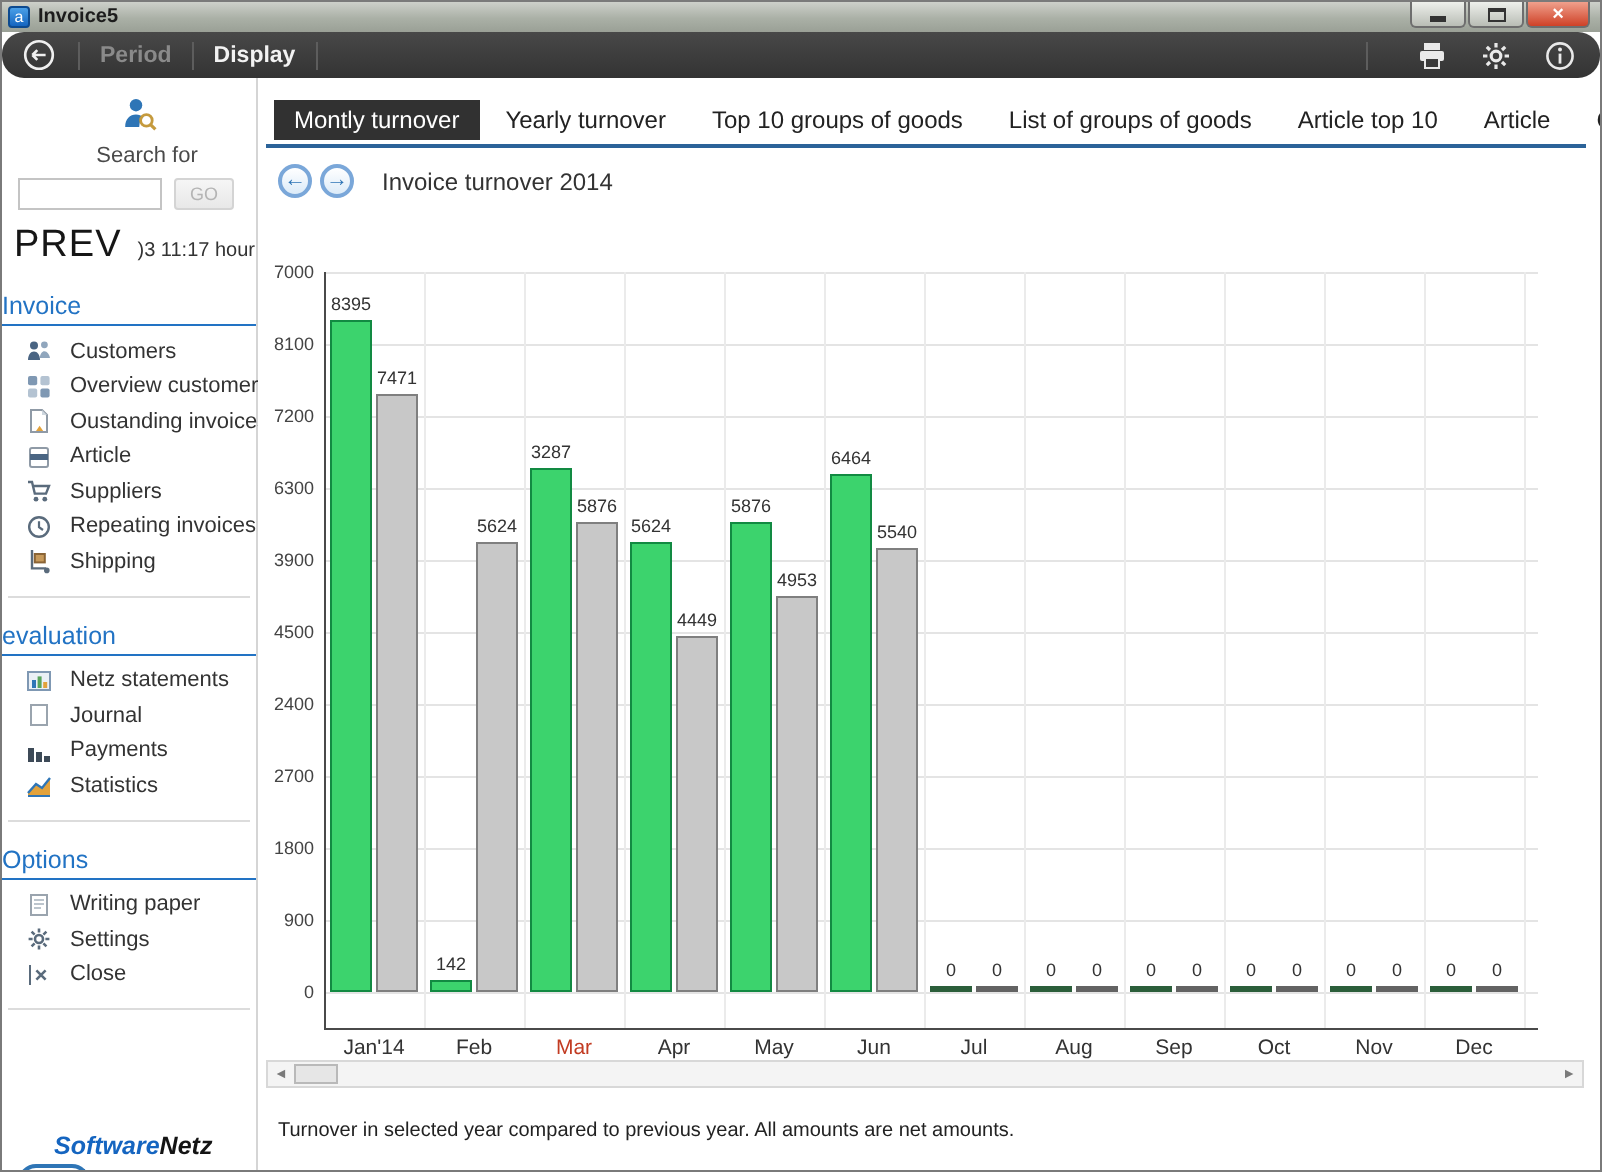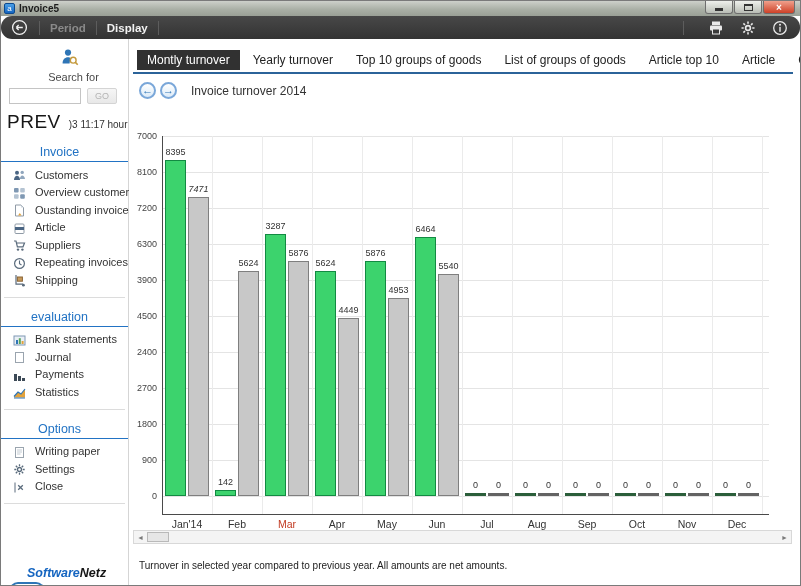--- a/index.html
+++ b/index.html
@@ -34,21 +34,21 @@
   
   .sidebar { position:relative; width:128px; border-right:1px solid #d5d5d5; background:#fff; flex:none; }
   .search-row { display:flex; align-items:center; margin:9px 0 0 10px;flex-direction:column; }
   .search-label { font-size:11px; color:#4a4a4a; margin-left:8px; }
   .search-input-row { display:flex; align-items:center; margin:5px 0 0 8px; }
   .search-input { width:72px; height:16px; border:1px solid #c4c4c4; font-size:10px; padding:0 3px; }
   .go-button { width:30px; height:16px; margin-left:6px; background:linear-gradient(180deg,#f6f6f6,#e8e8e8); border:1px solid #d4d4d4; border-radius:2px; color:#b4b4b4; font-size:9px; text-align:center; line-height:14px; }
   .prev-row { display:flex; align-items:baseline; margin:7px 0 0 6px; }
   .prev-text { font-size:19px; color:#161616; letter-spacing:0.5px; }
   .datetime-text { font-size:10px; color:#333; margin-left:8px; }
-  .side-section-header { margin-top:12px; text-align:center; padding-right:10px; font-size:12.5px; color:#2273c4; }
+  .side-section-header { margin-top:12px; text-align:left; padding-right:10px; font-size:12.5px; color:#2273c4; }
   .side-header-line { height:1px; background:#2273c4; margin-top:2px; }
   .side-item { display:flex; align-items:center; height:17.5px; padding-left:12px; cursor:default; }
   .side-item .icon { width:14px; height:13px; margin-right:8px; flex:none; }
   .side-item .lbl { font-size:11px; color:#333; white-space:nowrap; }
   .side-sep { border-top:1px solid #dcdcdc; margin:8px 3px 0 3px; }
   .side-logo { position:absolute; bottom:7px; left:26px; font-size:12.5px; font-style:italic; font-weight:bold; white-space:nowrap; }
   .side-logo .blue { color:#1565c0; }
   .side-logo .black { color:#141414; }
   .logo-arc { position:absolute; bottom:-4px; left:8px; width:36px; height:9px; border:2px solid #2e75b6; border-radius:18px 18px 0 0; border-bottom:none; }
 
@@ -221,21 +221,21 @@
           <div class="side-sep"></div>
           <div class="side-section-header">evaluation</div>
           <div class="side-header-line" style="margin-bottom: 4px;"></div>
           <div class="side-item">
             <span class="icon"><svg width="13" height="13" viewBox="0 0 13 13">
                 <rect x="1" y="2" width="11" height="9" fill="#eaf0f6" stroke="#7f98b3"></rect>
                 <rect x="3" y="6" width="2" height="4" fill="#2e75b6"></rect>
                 <rect x="5.8" y="4.2" width="2" height="5.8" fill="#58a55c"></rect>
                 <rect x="8.6" y="7" width="2" height="3" fill="#e2a23c"></rect>
               </svg></span>
-            <span class="lbl">Bank statements</span>
+            <span class="lbl">Netz statements</span>
           </div>
           <div class="side-item">
             <span class="icon"><svg width="13" height="13" viewBox="0 0 13 13">
                 <rect x="2.5" y="1.5" width="8" height="10" fill="#fff" stroke="#9aa4ae"></rect>
               </svg></span>
             <span class="lbl">Journal</span>
           </div>
           <div class="side-item">
             <span class="icon"><svg width="13" height="13" viewBox="0 0 13 13">
                 <rect x="1" y="5" width="3" height="7" fill="#3d4a57"></rect>
@@ -367,21 +367,21 @@
           <div class="bar-value" style="left: 376.5px; top: 351px;">0</div>
           <div class="bar" title="Sep: 0" style="left: 436px; top: 364px; width: 21px; height: 3px; background: rgb(43, 94, 58); border: none;"></div>
           <div class="bar-value" style="left: 426.5px; top: 351px;">0</div>
           <div class="bar" title="Oct: 0" style="left: 486px; top: 364px; width: 21px; height: 3px; background: rgb(43, 94, 58); border: none;"></div>
           <div class="bar-value" style="left: 476.5px; top: 351px;">0</div>
           <div class="bar" title="Nov: 0" style="left: 536px; top: 364px; width: 21px; height: 3px; background: rgb(43, 94, 58); border: none;"></div>
           <div class="bar-value" style="left: 526.5px; top: 351px;">0</div>
           <div class="bar" title="Dec: 0" style="left: 586px; top: 364px; width: 21px; height: 3px; background: rgb(43, 94, 58); border: none;"></div>
           <div class="bar-value" style="left: 576.5px; top: 351px;">0</div>
           <div class="bar" title="Jan'14: 7471" style="left: 59px; top: 68px; width: 21px; height: 299px; background: rgb(200, 200, 200); border: 1px solid rgb(127, 127, 127);"></div>
-          <div class="bar-value" style="left: 49.5px; top: 55px; font-style: italic;">7471</div>
+          <div class="bar-value" style="left: 49.5px; top: 55px;">7471</div>
           <div class="bar" title="Feb: 5624" style="left: 109px; top: 142px; width: 21px; height: 225px; background: rgb(200, 200, 200); border: 1px solid rgb(127, 127, 127);"></div>
           <div class="bar-value" style="left: 99.5px; top: 129px;">5624</div>
           <div class="bar" title="Mar: 5876" style="left: 159px; top: 132px; width: 21px; height: 235px; background: rgb(200, 200, 200); border: 1px solid rgb(127, 127, 127);"></div>
           <div class="bar-value" style="left: 149.5px; top: 119px;">5876</div>
           <div class="bar" title="Apr: 4449" style="left: 209px; top: 189px; width: 21px; height: 178px; background: rgb(200, 200, 200); border: 1px solid rgb(127, 127, 127);"></div>
           <div class="bar-value" style="left: 199.5px; top: 176px;">4449</div>
           <div class="bar" title="May: 4953" style="left: 259px; top: 169px; width: 21px; height: 198px; background: rgb(200, 200, 200); border: 1px solid rgb(127, 127, 127);"></div>
           <div class="bar-value" style="left: 249.5px; top: 156px;">4953</div>
           <div class="bar" title="Jun: 5540" style="left: 309px; top: 145px; width: 21px; height: 222px; background: rgb(200, 200, 200); border: 1px solid rgb(127, 127, 127);"></div>
           <div class="bar-value" style="left: 299.5px; top: 132px;">5540</div>

